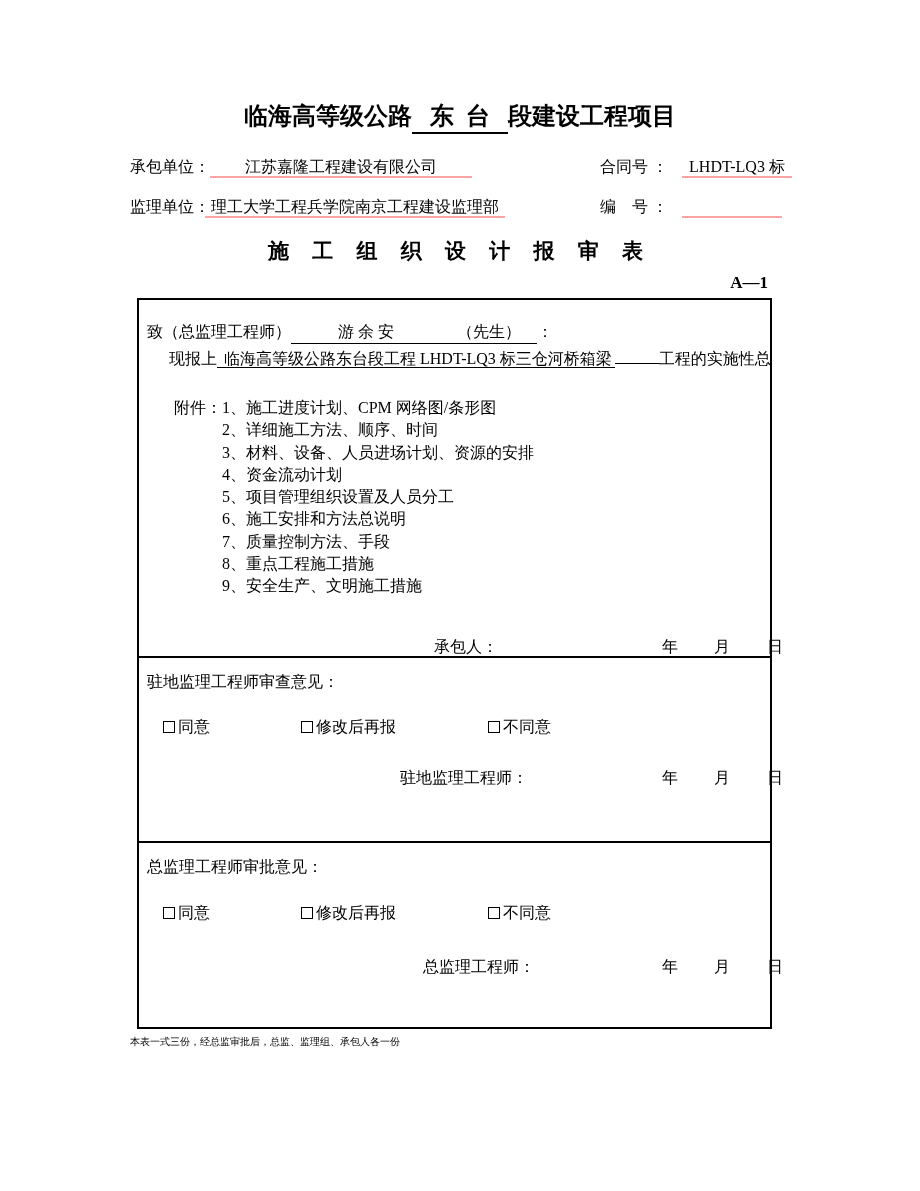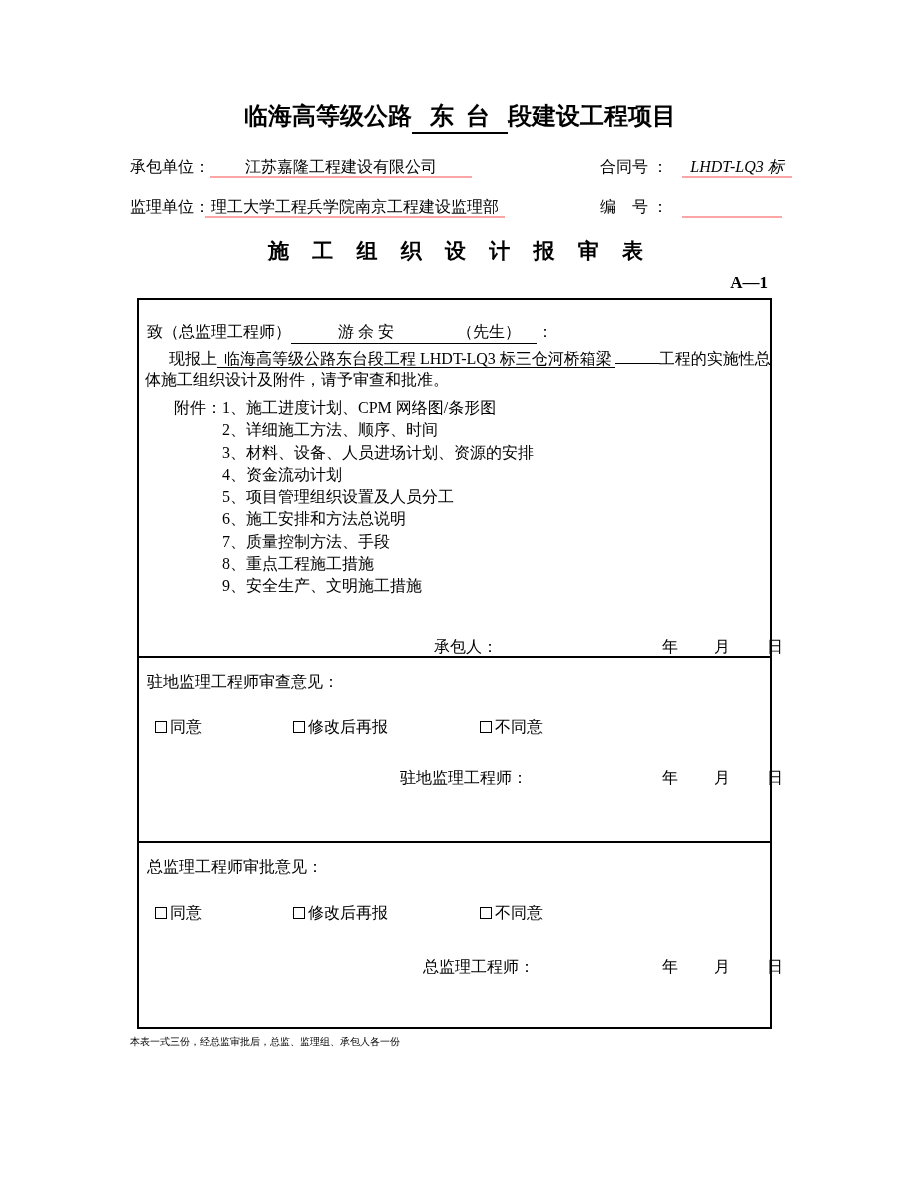--- a/index.html
+++ b/index.html
@@ -23,21 +23,21 @@
   .hdr-row-1 { top:157px; }
   .hdr-row-2 { top:197px; }
   .hdr-label { position:absolute; left:0; top:0; white-space:pre; }
   .fill-line {
     display:inline-block; border-bottom:2px solid #fca5a5;
     text-align:center; white-space:pre; height:21px;
   }
   .contractor-fill { position:absolute; left:80px; top:0; width:262px; }
   .supervisor-fill { position:absolute; left:75px; top:0; width:300px; }
   .right-label { position:absolute; left:470px; top:0; white-space:pre; }
-  .contractno-fill { position:absolute; left:552px; top:0; width:110px;font-style:italic; }
+  .contractno-fill { position:absolute; left:552px; top:0; width:110px; }
   .serial-fill { position:absolute; left:552px; top:0; width:100px; }
 
   .form-title {
     position:absolute; top:237px; left:0; width:100%;
     text-align:center; font-size:21px; font-weight:bold; letter-spacing:9px; white-space:pre;
   }
   .form-code {
     position:absolute; top:273px; left:137px; width:635px;
     text-align:right; font-size:17px; font-weight:bold; padding-right:4px;
   }
@@ -71,21 +71,21 @@
   .att-row-first { white-space:pre; }
   .att-row { padding-left:48px; white-space:pre; }
 
   .sign-row { position:absolute; left:0; width:100%; height:22px;margin-left:8px; }
   .sign-label { position:absolute; white-space:pre; }
   .d-year  { position:absolute; left:515px; white-space:pre; }
   .d-month { position:absolute; left:567px; white-space:pre; }
   .d-day   { position:absolute; left:620px; white-space:pre; }
 
   .sec-heading { position:absolute; top:14px; left:8px; white-space:pre; }
-  .cb-row { position:absolute; left:8px; width:100%; height:22px; }
+  .cb-row { position:absolute; left:16px; width:100%; height:22px; }
   .cb-item { position:absolute; white-space:pre; cursor:default; }
   .cb-item-1 { left:8px; } .cb-item-2 { left:146px; } .cb-item-3 { left:333px; }
   .cb-box {
     display:inline-block; width:12px; height:12px;
     border:1px solid #000; margin-right:3px; vertical-align:-1px; background:#fff;
   }
 
   .footer-note { position:absolute; left:130px; top:1035px; font-size:10px; white-space:pre; }
 </style>
 </head>
@@ -111,21 +111,20 @@
 
   <div class="form-title">施 工 组 织 设 计 报 审 表</div>
   <div class="form-code">A—1</div>
 
   <div class="main-box">
 
     <div class="sec sec-1">
       <div class="to-line"><span>致（总监理工程师）</span><span class="to-name">游 余 安</span><span class="to-honorific">（先生）</span><span>：</span></div>
 
       <div class="para-l1"><span>现报上</span><span class="u-seg"> 临海高等级公路东台段工程 LHDT-LQ3 标三仓河桥箱梁</span><span class="blank-u"></span><span>工程的实施性总</span></div>
-      <div class="para-l2">体施工组织设计及附件，请予审查和批准。</div>
 
       <div class="attachments">
         <div class="att-row-first"><span class="att-label">附件：</span><span>1、施工进度计划、CPM 网络图/条形图</span></div>
         <div class="att-row">2、详细施工方法、顺序、时间</div>
         <div class="att-row">3、材料、设备、人员进场计划、资源的安排</div>
         <div class="att-row">4、资金流动计划</div>
         <div class="att-row">5、项目管理组织设置及人员分工</div>
         <div class="att-row">6、施工安排和方法总说明</div>
         <div class="att-row">7、质量控制方法、手段</div>
         <div class="att-row">8、重点工程施工措施</div>

